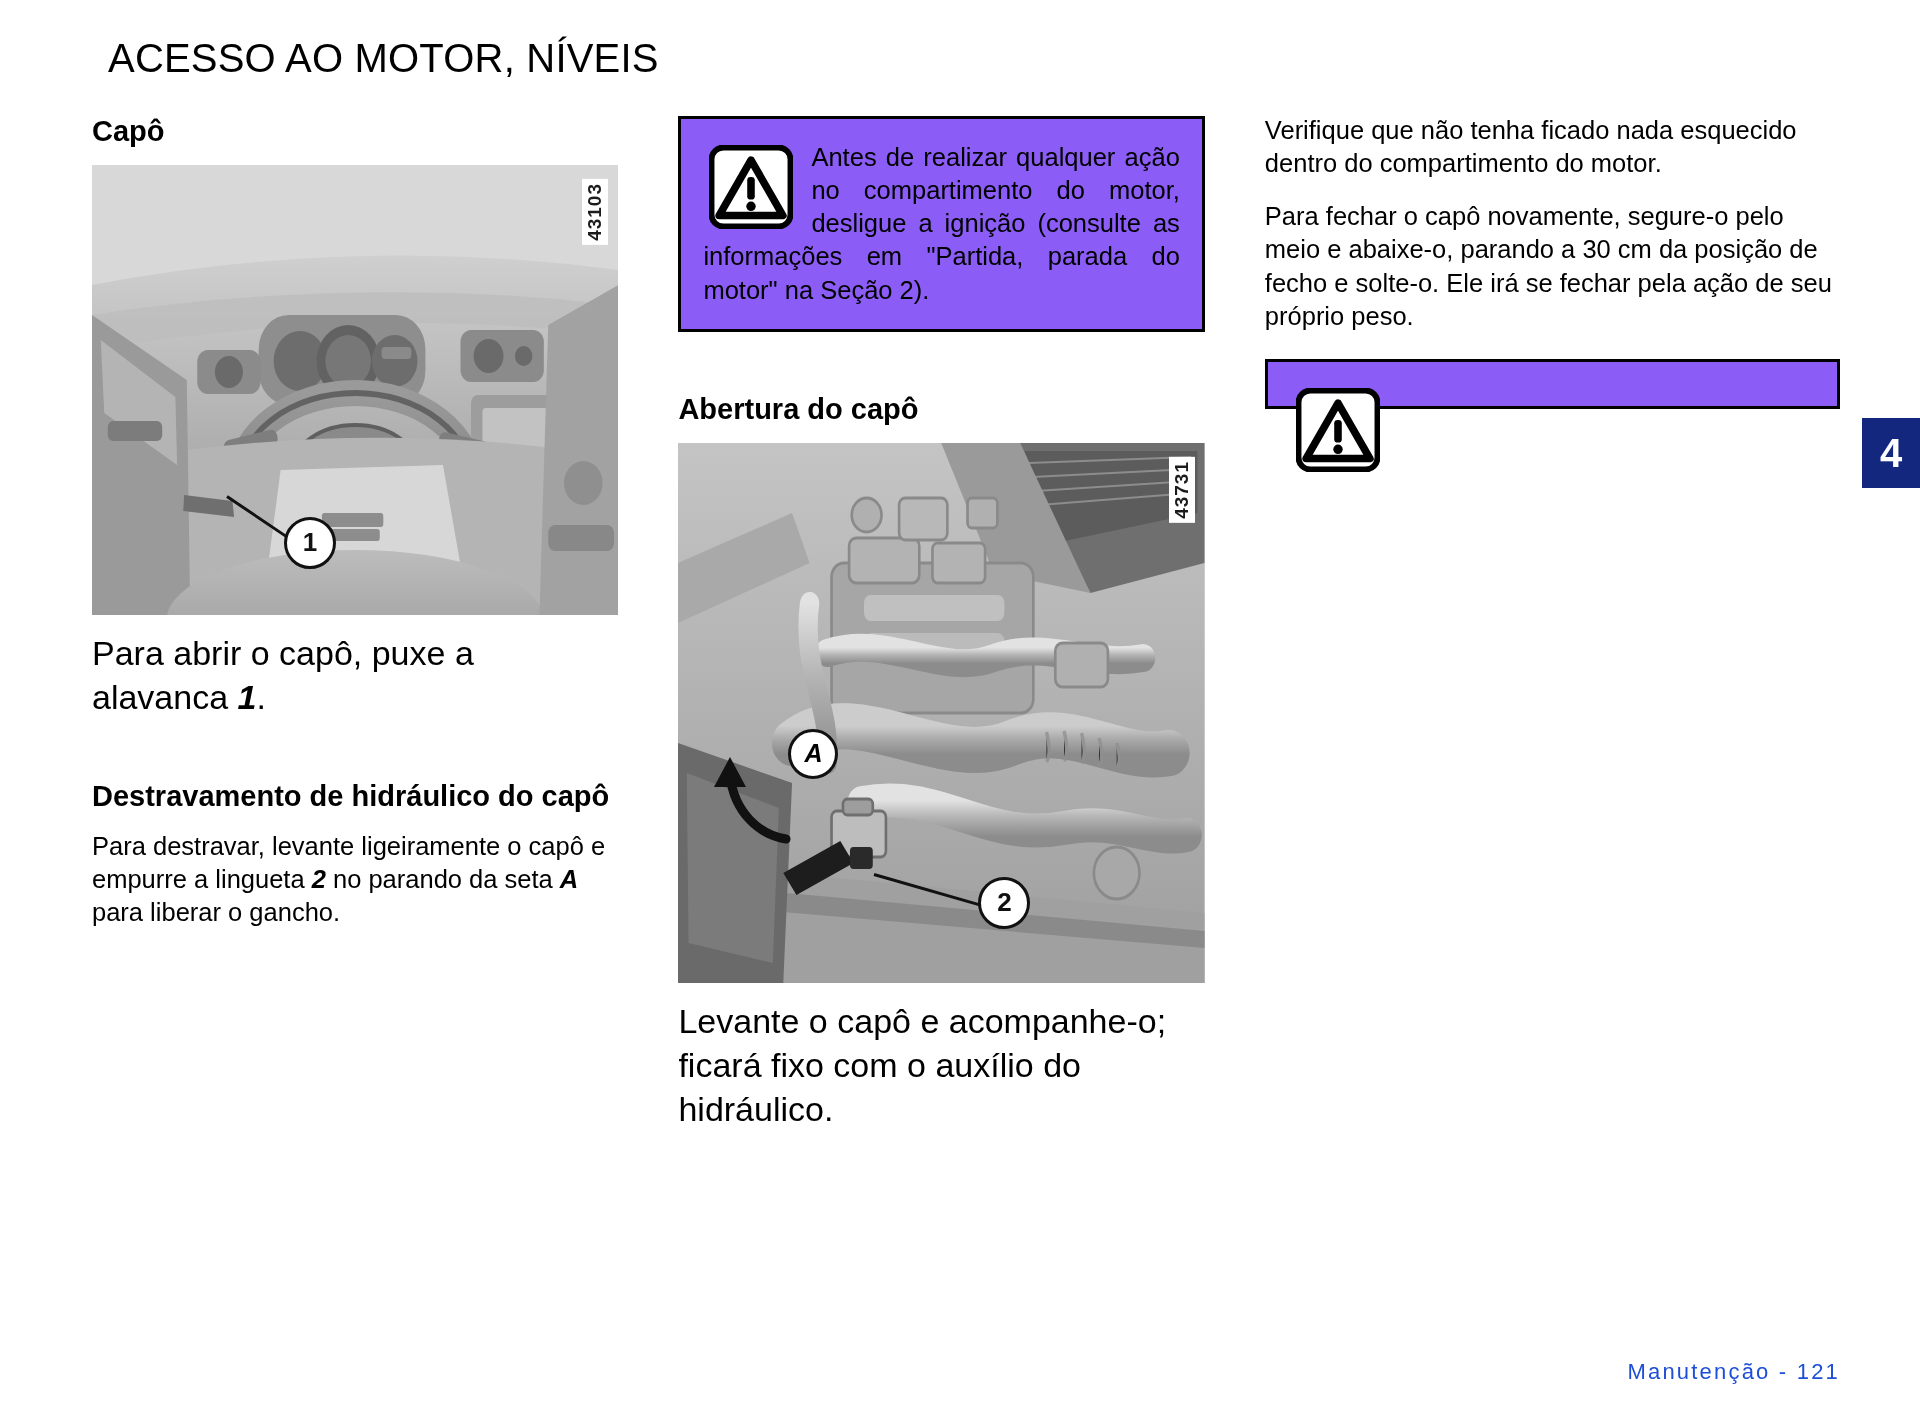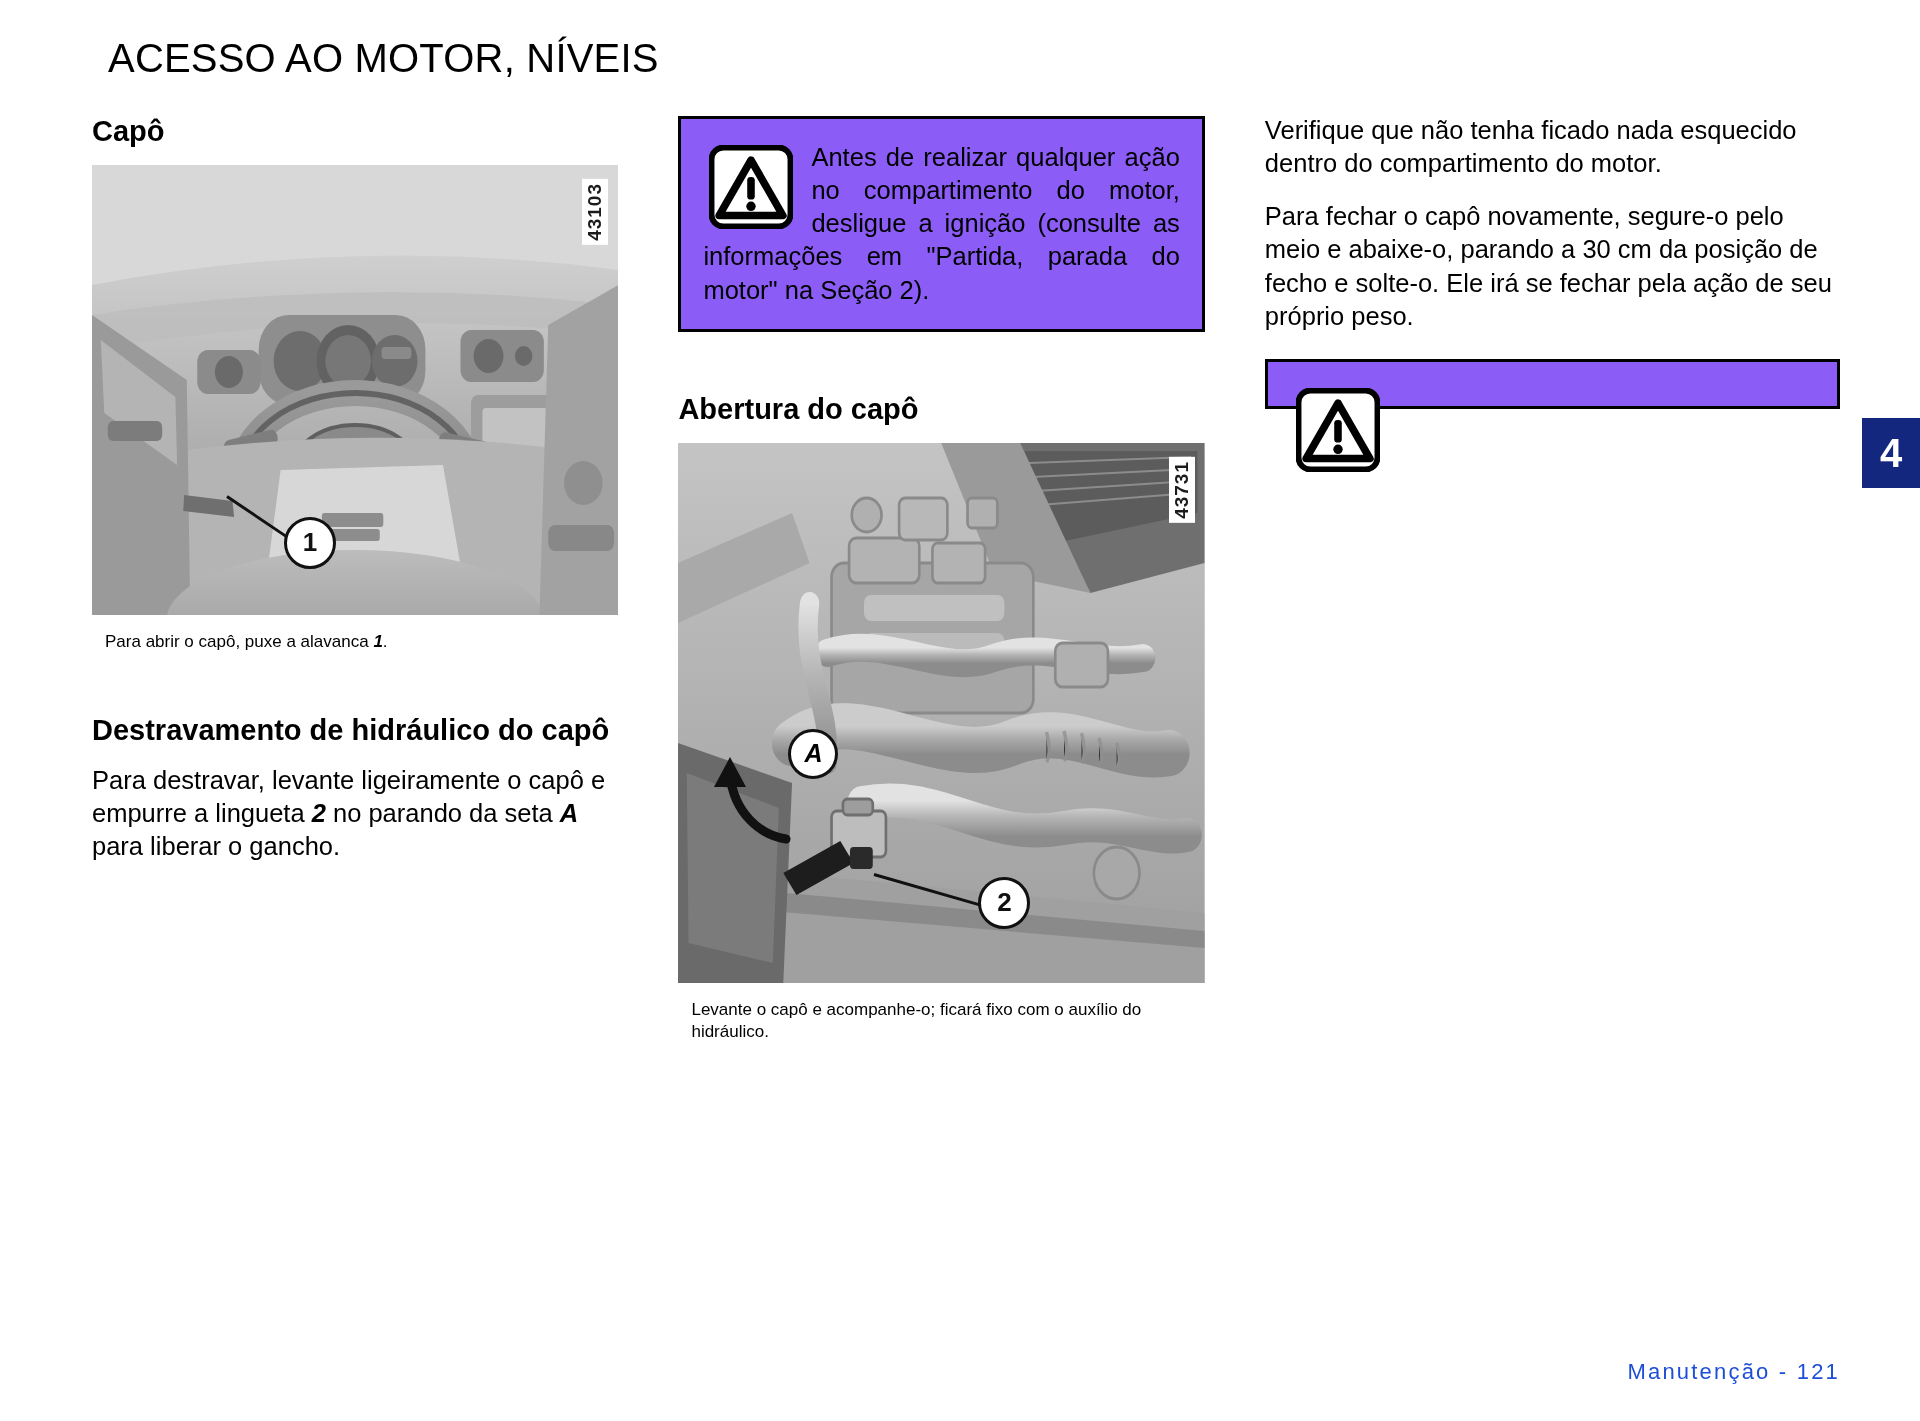--- a/index.html
+++ b/index.html
@@ -48,23 +48,23 @@
   }
   h2.sec.sp{margin-top:60px;}
 
   p.body{
     font-size:25.5px;
     line-height:1.30;
     margin:0 0 20px 0;
   }
   p.body:last-child{margin-bottom:0;}
   p.cap{
-    font-size:17px;
+    font-size:34px;
     line-height:1.30;
-    margin:16px 0 0 13px;
+    margin:16px 0 0 0;
   }
   b.ref{font-weight:bold;font-style:italic;}
 
   
   .figure{
     position:relative;
     width:100%;
     background:#d8d8d8;
     overflow:hidden;
   }

